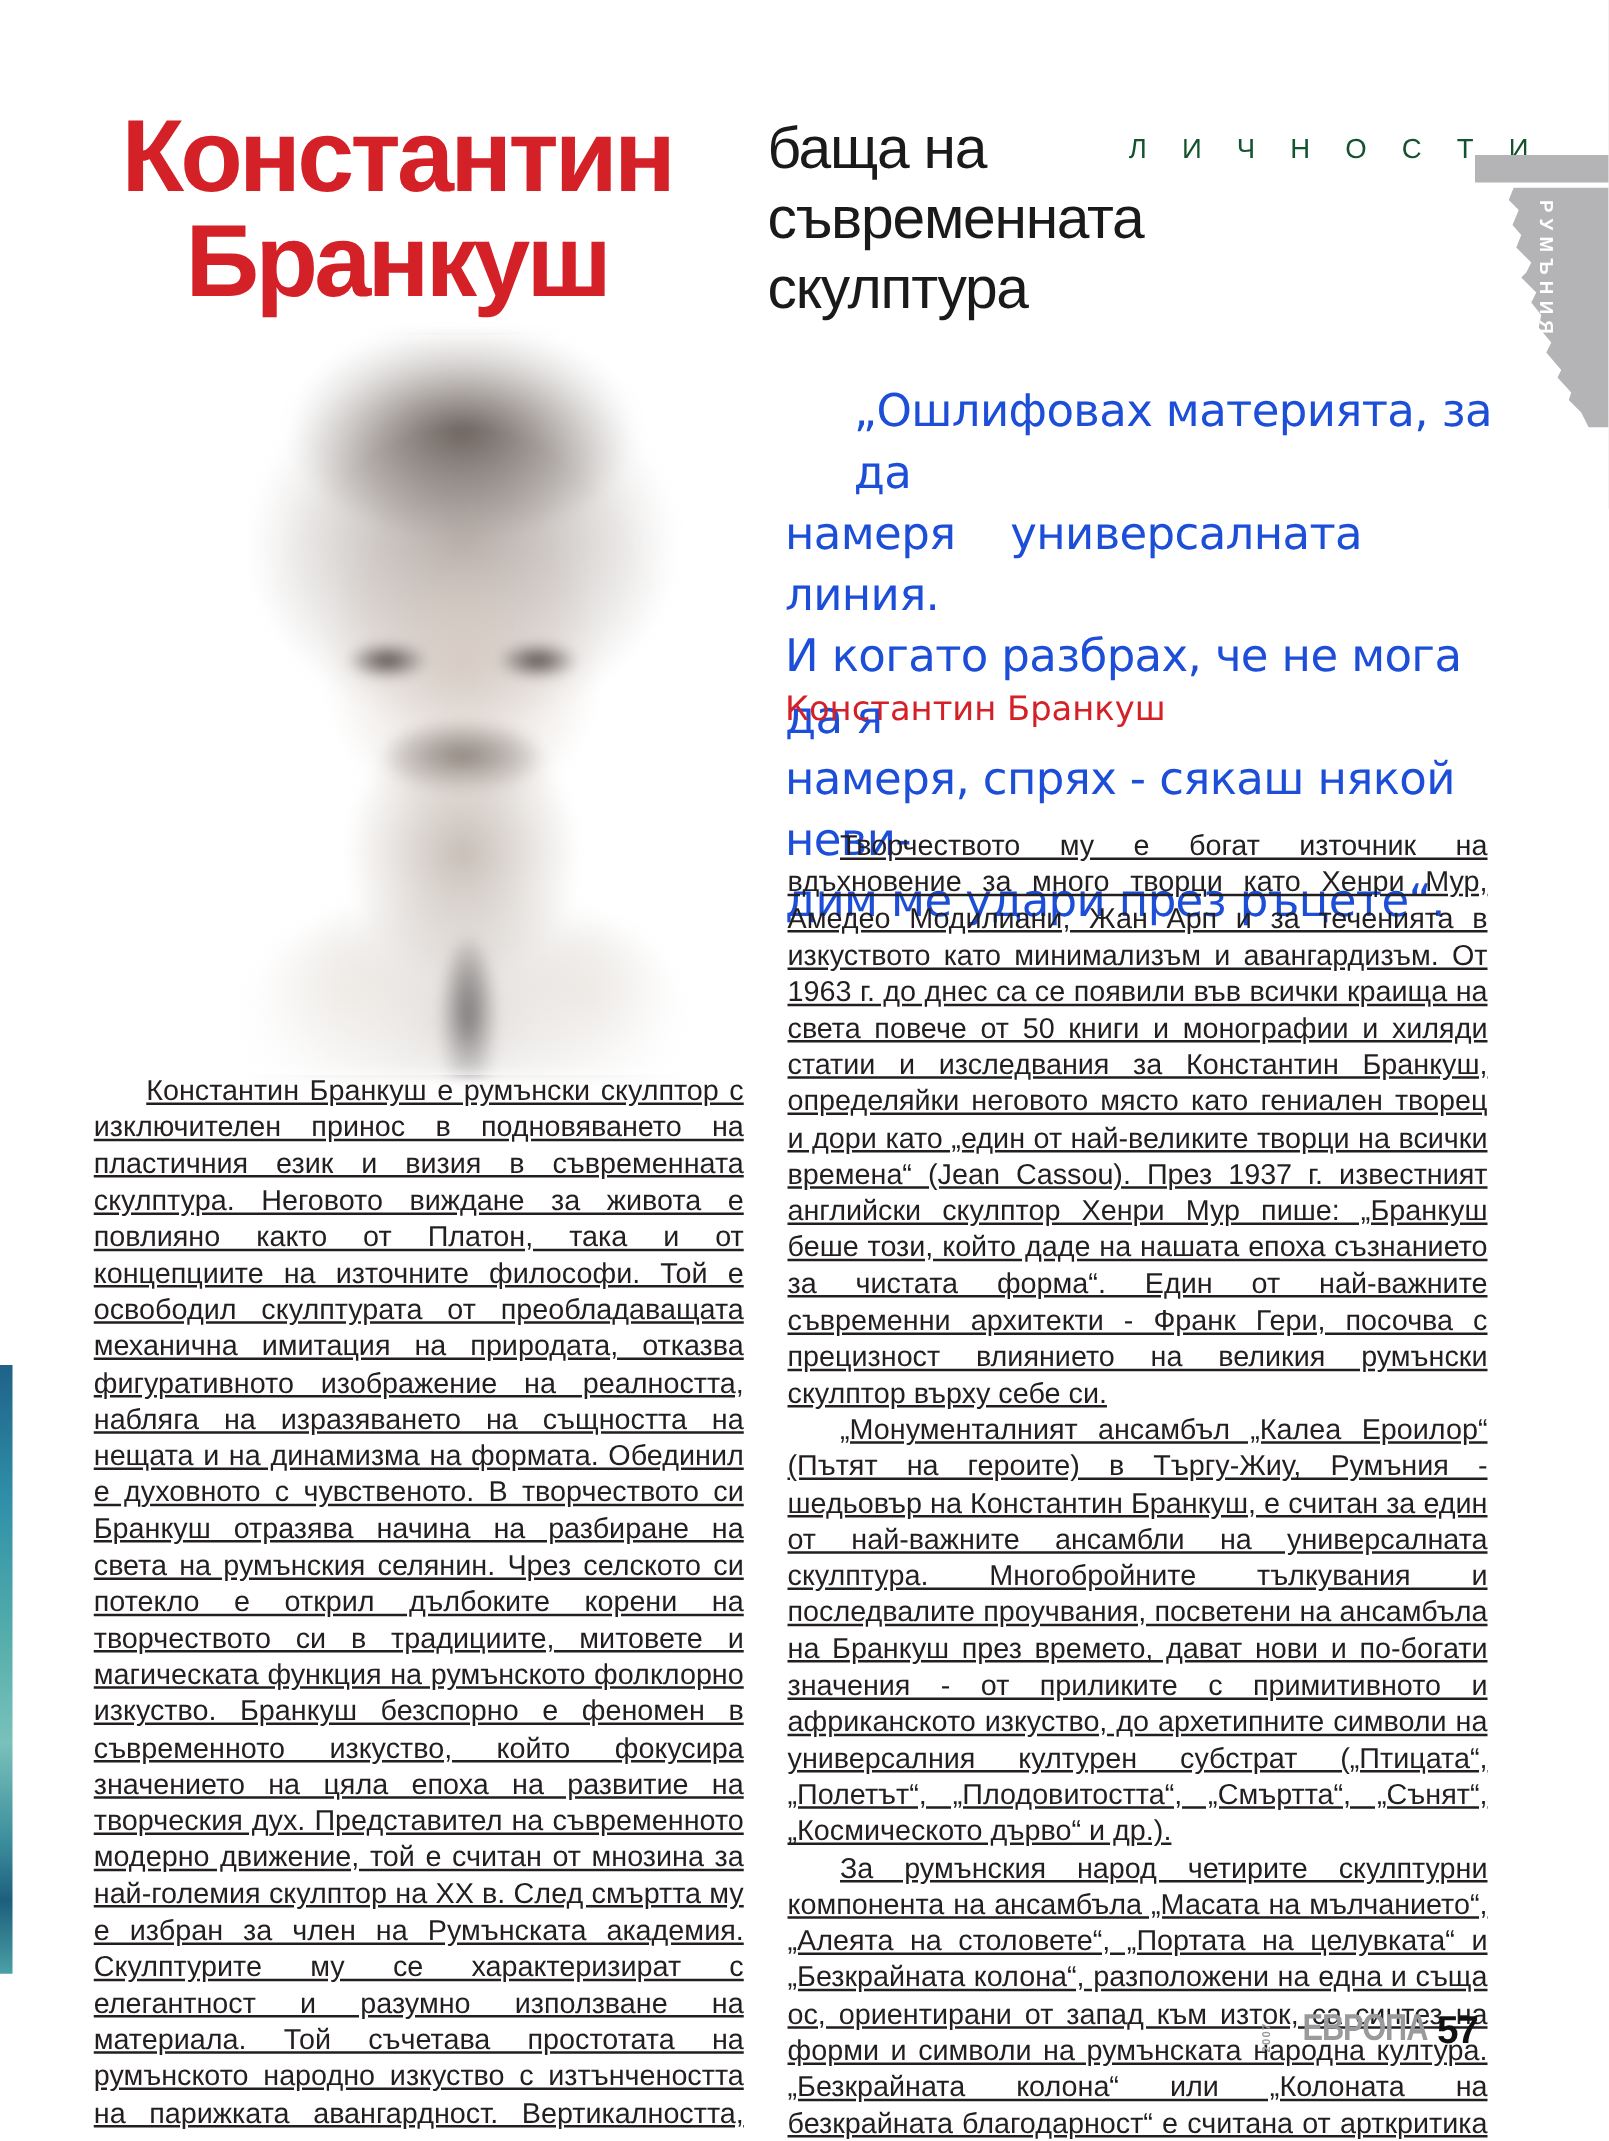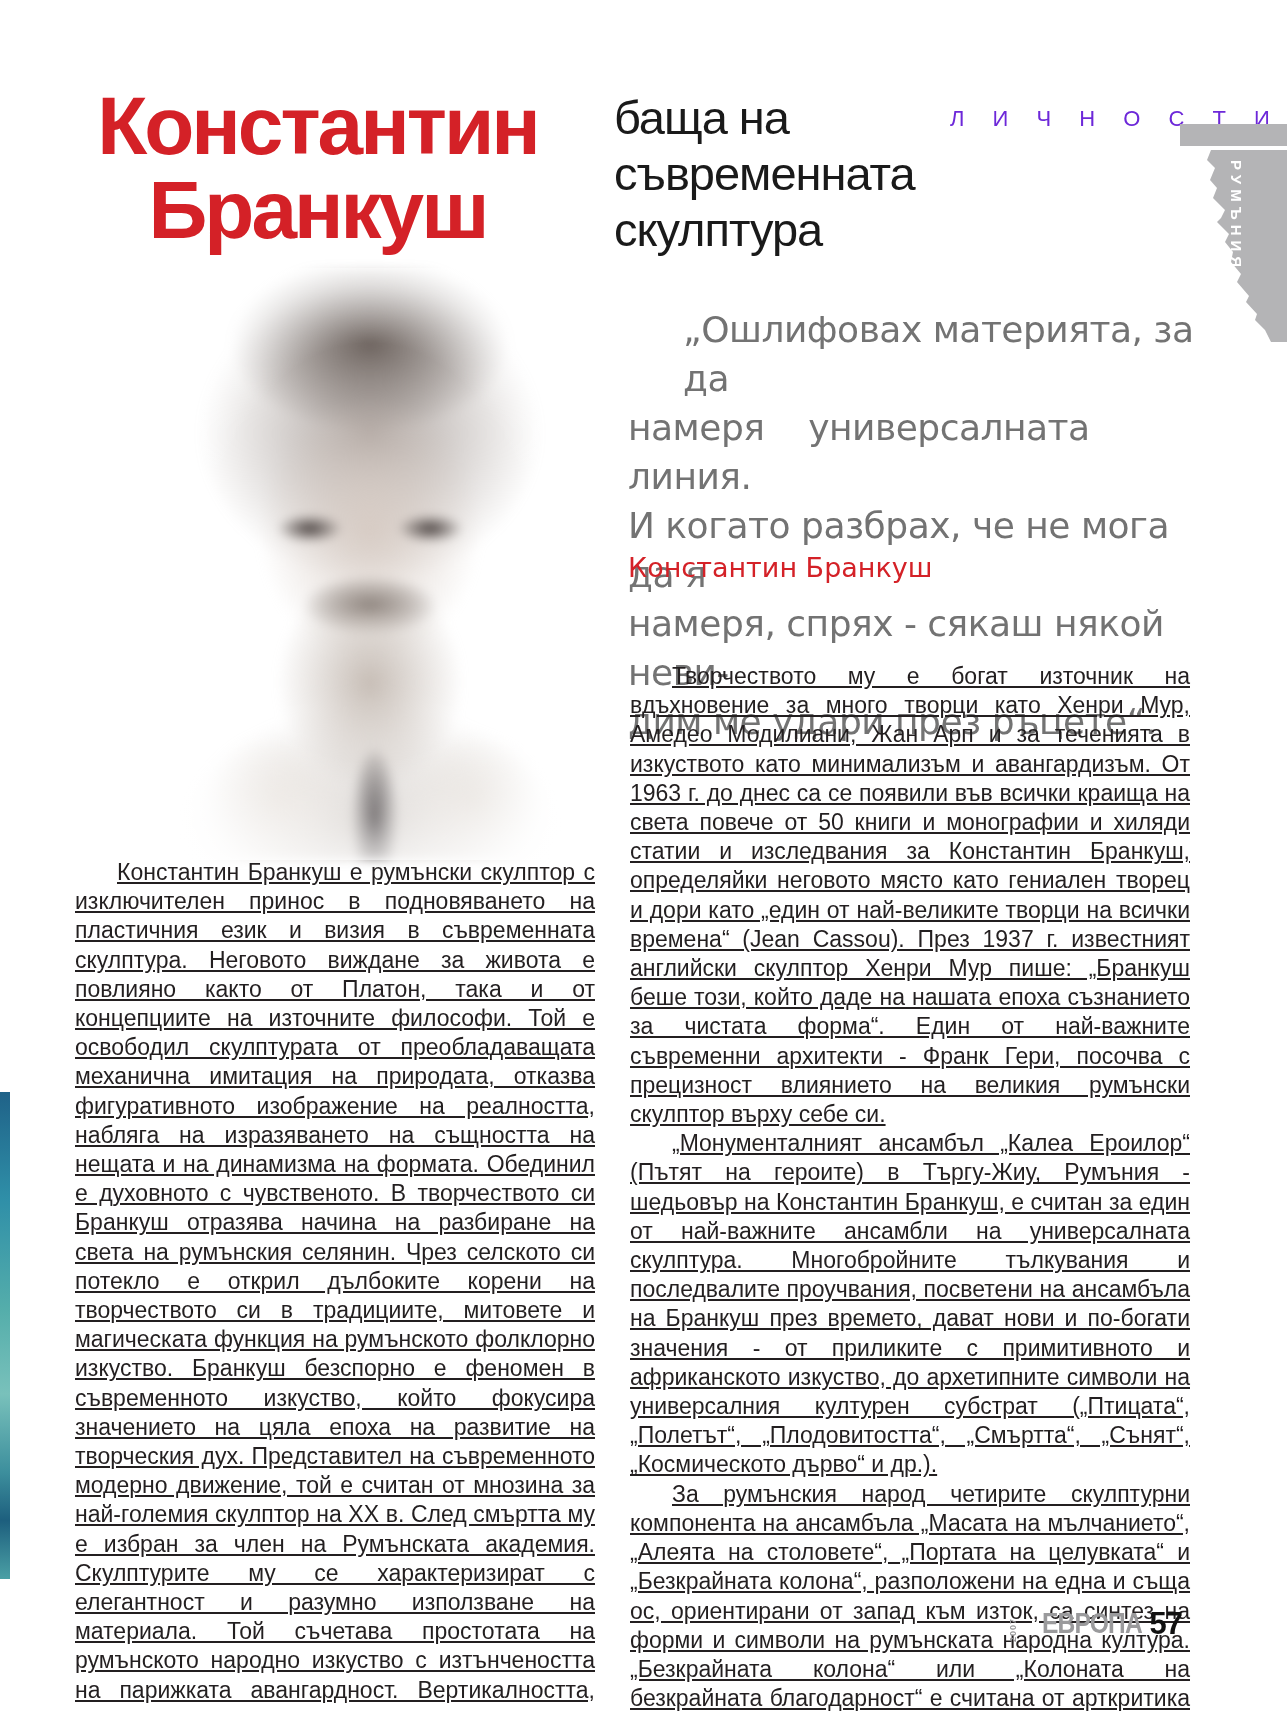--- a/index.html
+++ b/index.html
@@ -8,23 +8,22 @@
     width:1287px;height:1713px;
     margin:0 auto;
     background:#ffffff;
     overflow:hidden;
     font-family:"Liberation Sans",sans-serif;
     color:#231f20;
   }
   
   .category{
     position:absolute;left:903px;top:106px;
-    font-size:22px;letter-spacing:11px;color:#6d28d9;
+    font-size:22px;letter-spacing:11px;color:#14532d;
     white-space:nowrap;
-    margin-left:47px;
   }
   .gray-bar{
     position:absolute;left:1180px;top:124px;
     width:107px;height:22px;background:#b4b4b6;
   }
   .map-wrap{
     position:absolute;right:0;top:150px;width:104px;height:192px;
   }
   .map-wrap svg{display:block;}
   .region-tab{
@@ -61,21 +60,21 @@
       radial-gradient(ellipse 215px 185px at 50% 28%, rgba(146,134,128,.75), rgba(146,134,128,0) 80%),
       radial-gradient(ellipse 235px 150px at 50% 94%, rgba(180,170,162,.55), rgba(180,170,162,0) 80%);
   }
   .portrait::after{
     content:"";position:absolute;inset:0;
     background:radial-gradient(ellipse at 50% 48%, rgba(255,255,255,0) 48%, #ffffff 90%);
   }
   
   .quote{
     position:absolute;left:628px;top:305px;width:575px;
-    color:#737373;font-family:"DejaVu Sans",sans-serif;
+    color:#1d4ed8;font-family:"DejaVu Sans",sans-serif;
     font-size:36px;line-height:49px;font-weight:500;letter-spacing:-0.5px;
   }
   .quote .qline{white-space:pre-wrap;}
   .quote .qline:first-child{padding-left:55px;}
   .quote-attrib{
     position:absolute;left:628px;top:552px;width:452px;
     text-align:left;color:#d42127;font-size:27px;font-weight:500;
     font-family:"DejaVu Sans",sans-serif;
   }
   

